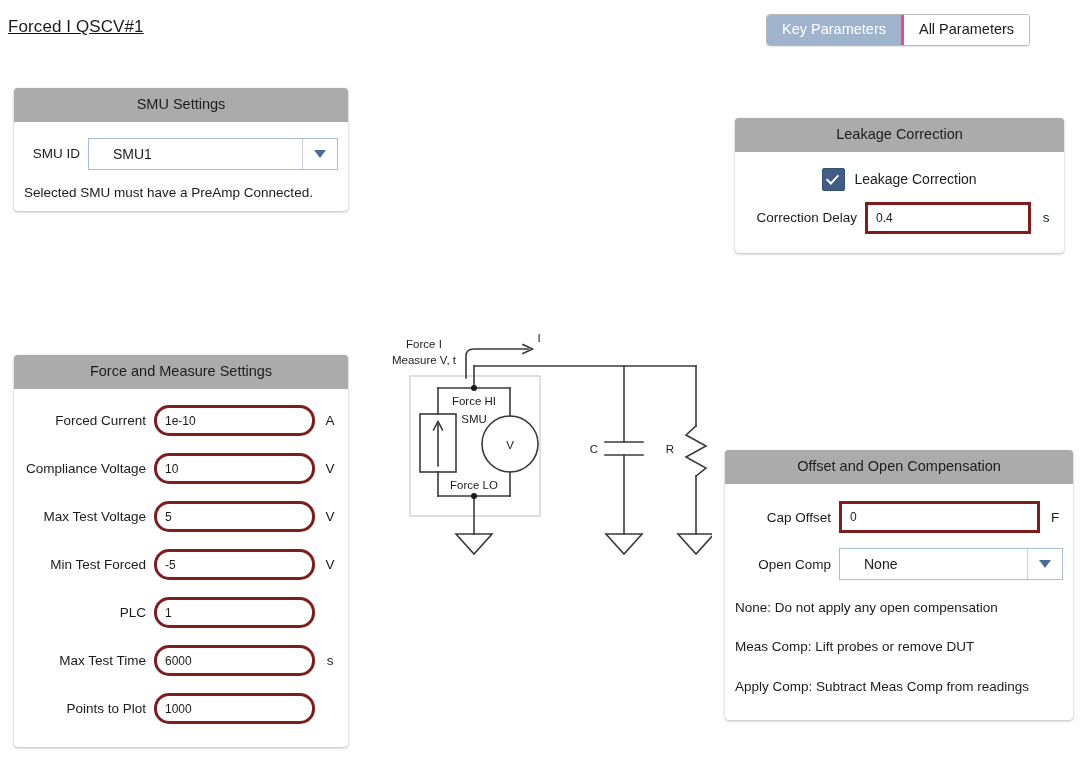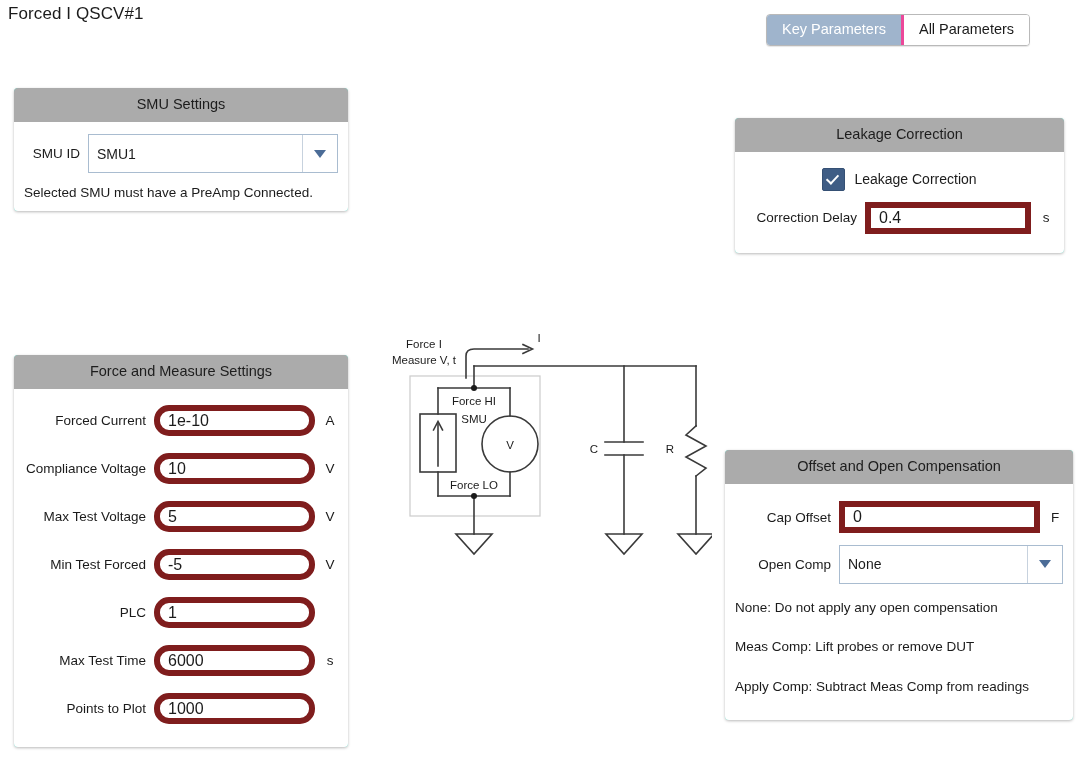--- a/index.html
+++ b/index.html
@@ -15,25 +15,26 @@
     font-family: "Liberation Sans", "DejaVu Sans", sans-serif;
     color: #1b1b1b;
     overflow: hidden;
     -webkit-font-smoothing: antialiased;
   }
 
   
   #page-title {
     position: absolute;
     left: 8px;
-    top: 4px;
+    top: 17px;
     font-size: 17px;
     color: #1b1b1b;
     letter-spacing: 0.1px;
     white-space: nowrap;
+    text-decoration: underline;
   }
 
   #param-toggle {
     position: absolute;
     left: 766px;
     top: 14px;
     display: flex;
     border: 1px solid #b9b9b9;
     border-radius: 4px;
     overflow: hidden;
@@ -88,54 +89,55 @@
     box-sizing: border-box;
   }
   .field-label {
     font-size: 13.5px;
     color: #1b1b1b;
     text-align: right;
     white-space: nowrap;
     padding-right: 8px;
   }
   .field-input {
-    border: 6px solid #7f1d1d;
+    border: 3px solid #7f1d1d;
     background: #ffffff;
     height: 30px;
     box-sizing: border-box;
     display: flex;
     align-items: center;
-    font-size: 16px;
+    font-size: 12px;
     color: #1b1b1b;
     padding: 0 8px;
     flex: 1 1 auto;
     min-width: 0;
     cursor: text;
   }
   .field-unit {
     font-size: 13.5px;
     color: #1b1b1b;
     width: 16px;
     text-align: center;
     padding-left: 7px;
     flex: 0 0 auto;
   }
   .field-unit.empty { visibility: hidden; }
 
   
   .dropdown {
     border: 1px solid #a9bcd0;
     background: #ffffff;
-    height: 39px;
+    height: 32px;
     box-sizing: border-box;
     display: flex;
     align-items: stretch;
     flex: 1 1 auto;
     min-width: 0;
     cursor: pointer;
+    padding-left: 16px;
   }
   .dropdown .dd-value {
     flex: 1 1 auto;
     display: flex;
     align-items: center;
     font-size: 14px;
     padding: 0 8px;
     color: #1b1b1b;
     overflow: hidden;
     white-space: nowrap;

